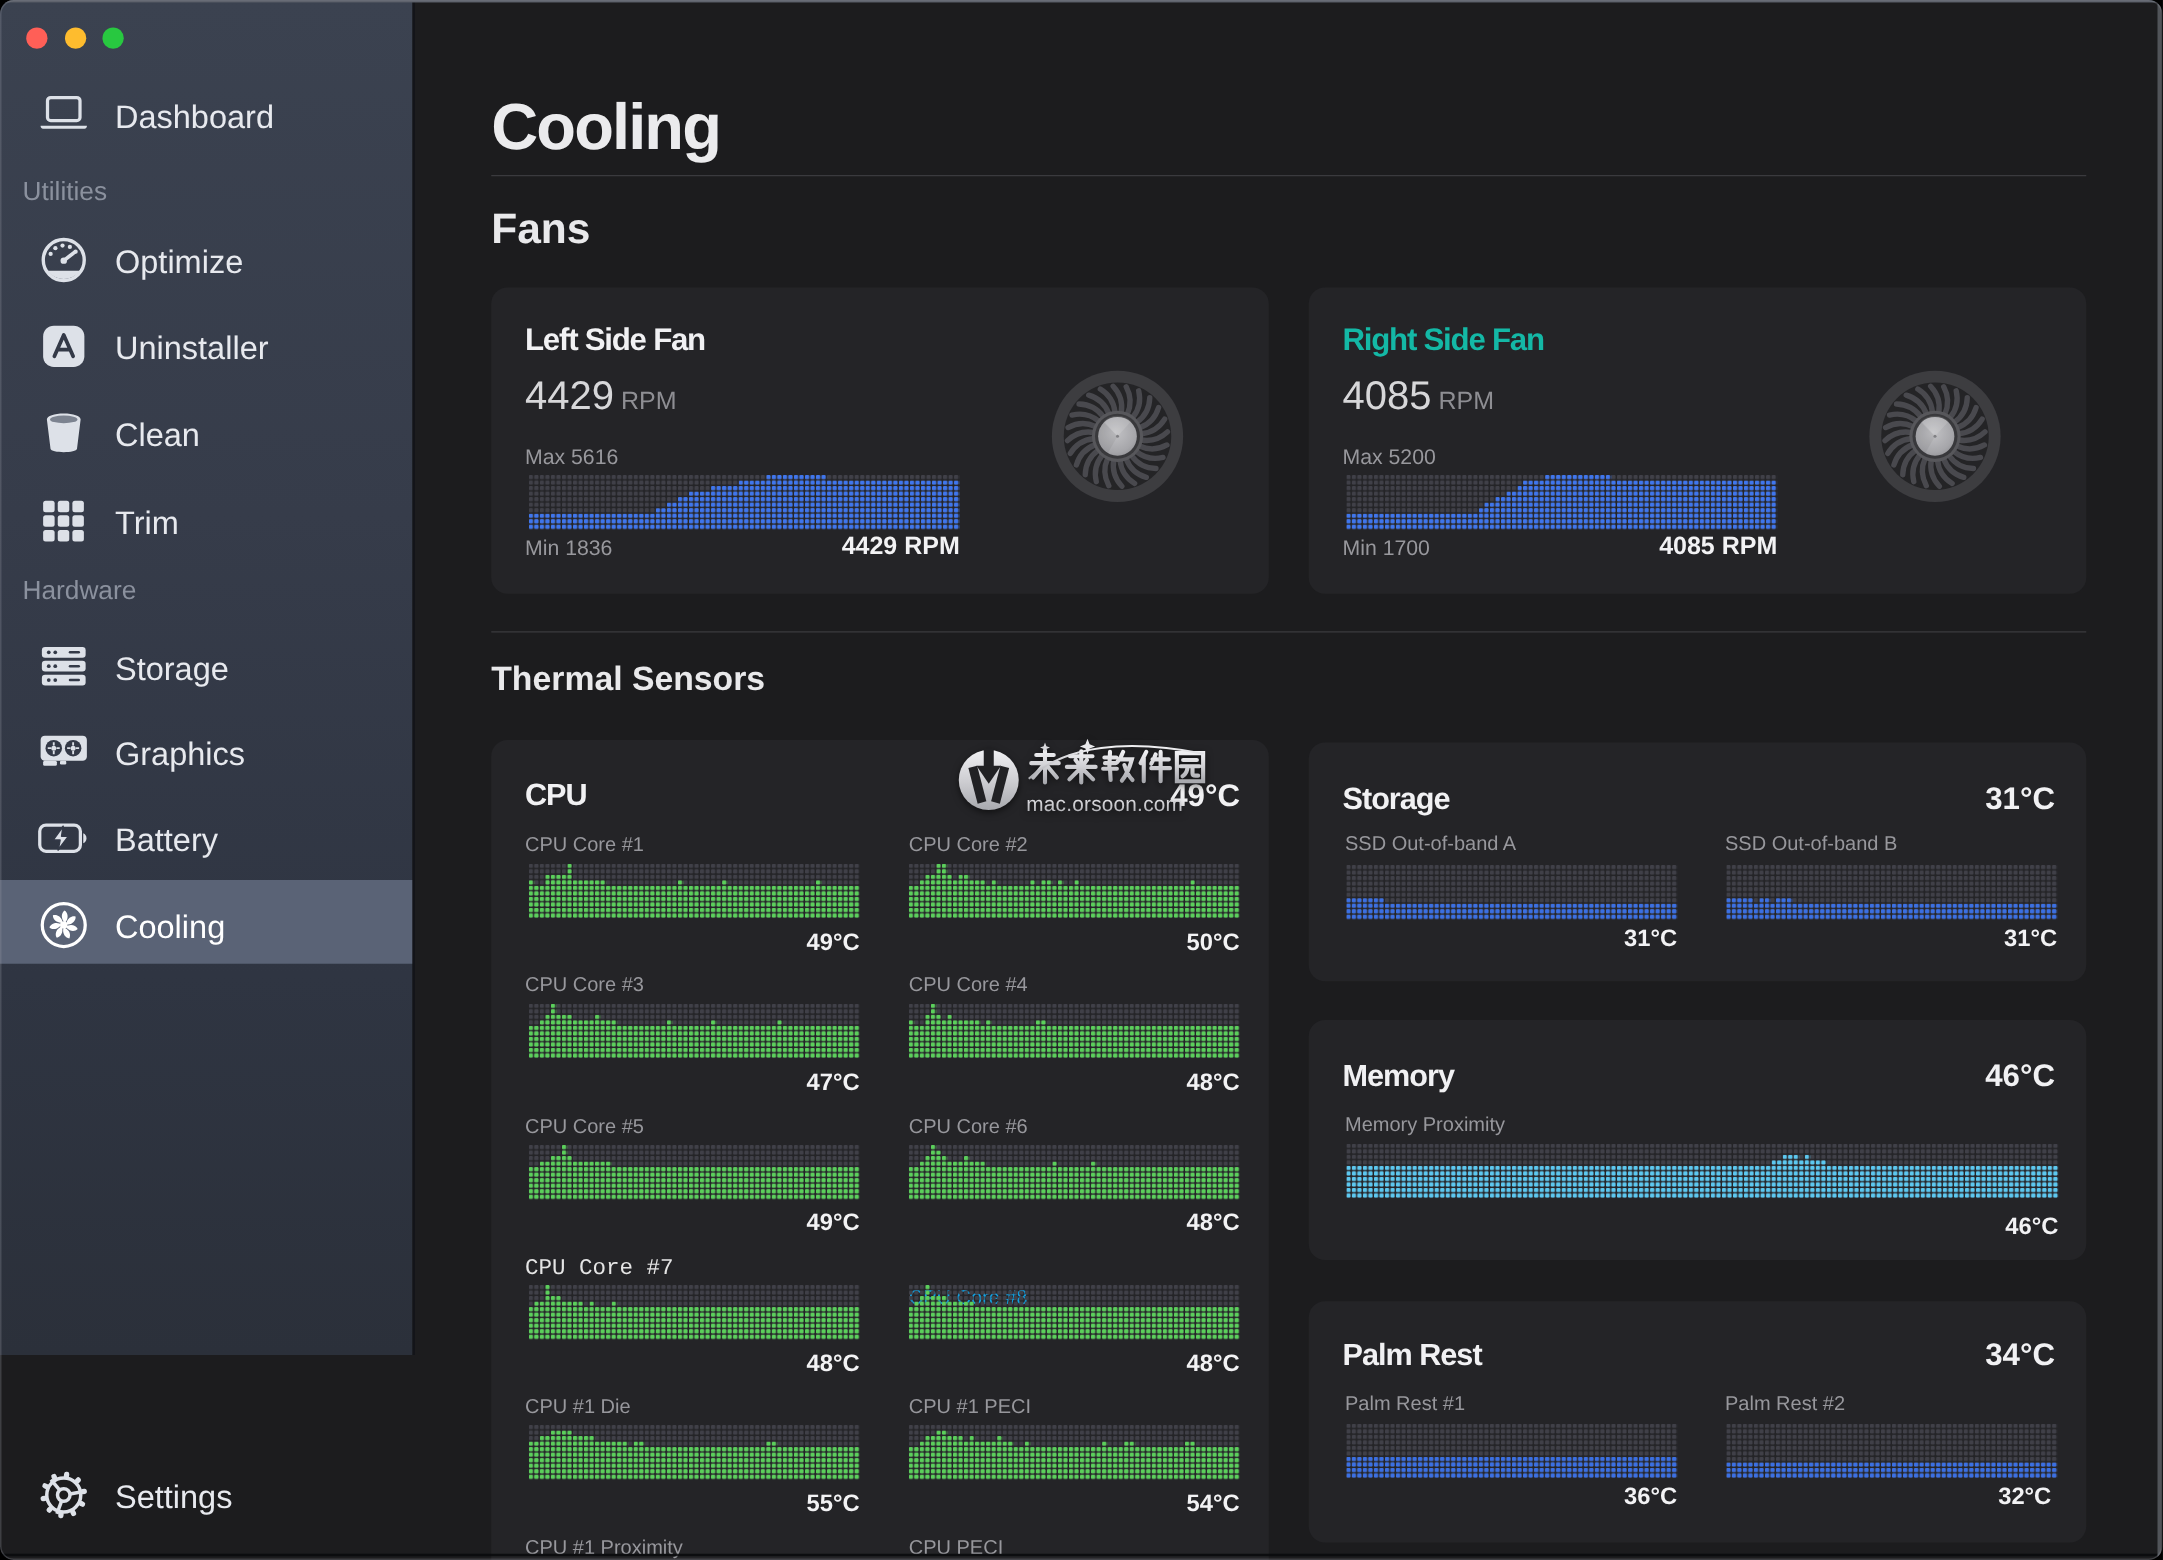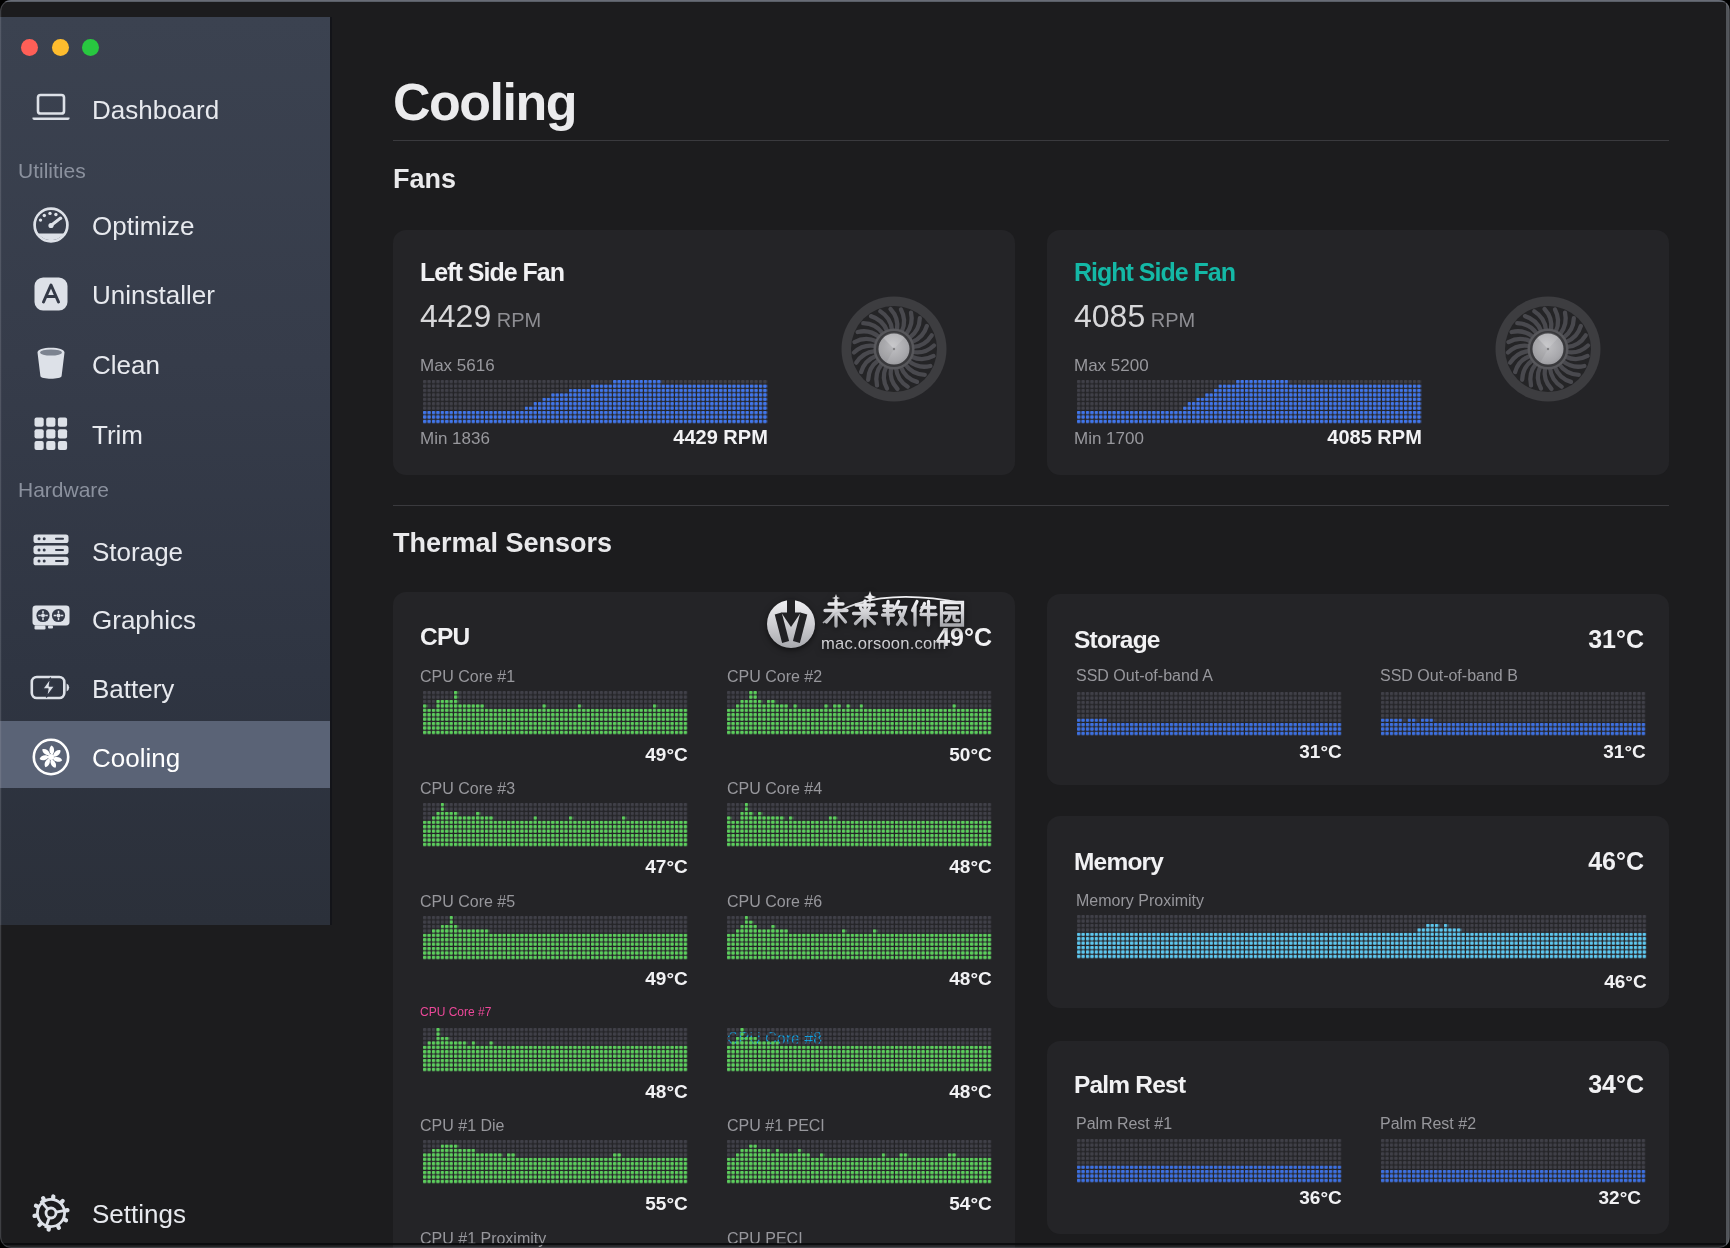--- a/index.html
+++ b/index.html
@@ -1,20 +1,20 @@
 <!DOCTYPE html>
 <html><head><meta charset="utf-8"><style>
 
 *{margin:0;padding:0;box-sizing:border-box}
 html,body{width:1730px;height:1248px;background:#000;overflow:hidden}
 body{font-family:"Liberation Sans",sans-serif;-webkit-font-smoothing:antialiased}
 .abs{position:absolute}
 #win{position:absolute;left:0;top:0;width:1730px;height:1248px;background:#1c1c1e;border-radius:11px;overflow:hidden}
 #win::after{content:"";position:absolute;inset:0;border-radius:11px;box-shadow:inset 0 0 0 1.2px rgba(150,155,165,0.28);pointer-events:none;z-index:99}
-#sidebar{position:absolute;left:0;top:17px;width:330px;height:908px;background:linear-gradient(180deg,#3b4250 0%,#363c4a 38%,#2f3542 72%,#2b303a 100%)}
+#sidebar{position:absolute;left:0;top:0;width:330px;height:1084px;background:linear-gradient(180deg,#3b4250 0%,#363c4a 38%,#2f3542 72%,#2b303a 100%)}
 #sidebar::after{content:"";position:absolute;right:-2px;top:0;width:2px;height:100%;background:#131419}
 .card{position:absolute;background:#242427;border-radius:13px}
 .tl{position:absolute;width:17px;height:17px;border-radius:50%;top:21.5px}
 .sbtxt{position:absolute;font-size:26px;font-weight:500;color:#e7e9ee;line-height:1;white-space:nowrap;left:92px}
 .sblab{position:absolute;font-size:21px;font-weight:400;color:#8b919e;line-height:1;white-space:nowrap;left:18px}
 
 </style></head><body>
 <div id="win">
 <svg width="0" height="0" style="position:absolute">
       <defs>
@@ -150,21 +150,21 @@
         <circle cx="21" cy="21" r="13.6" fill="none" stroke="#dde1e8" stroke-width="2.8"></circle>
         <circle cx="21" cy="21" r="5" fill="none" stroke="#dde1e8" stroke-width="2.8"></circle>
         <path transform="rotate(80 21 21)" d="M21 16 V5" stroke="#dde1e8" stroke-width="2.8"></path>
         <path transform="rotate(200 21 21)" d="M21 16 V5" stroke="#dde1e8" stroke-width="2.8"></path>
         <path transform="rotate(320 21 21)" d="M21 16 V5" stroke="#dde1e8" stroke-width="2.8"></path>
       </svg>
 <div class="sbtxt" style="top:1184px;color:#e7e9ee">Settings</div>
 </div>
 <div class="abs" style="left:393px;top:75.8px;font-size:52px;font-weight:600;color:#ebebed;line-height:1;white-space:nowrap;letter-spacing:-1.5px">Cooling</div>
 <div class="abs" style="left:393px;top:140px;width:1276px;height:1px;background:#3a3a3e"></div>
-<div class="abs" style="left:393px;top:166.1px;font-size:27px;font-weight:600;color:#e9e9eb;line-height:1;white-space:nowrap;">Fans</div>
+<div class="abs" style="left:393px;top:166.1px;font-size:34px;font-weight:600;color:#e9e9eb;line-height:1;white-space:nowrap;">Fans</div>
 <div class="card" style="left:393px;top:230px;width:622px;height:245px"></div>
 <div class="abs" style="left:420px;top:260.2px;font-size:25px;font-weight:700;color:#f1f1f3;line-height:1;white-space:nowrap;letter-spacing:-1px">Left Side Fan</div>
 <div class="abs" style="left:420px;top:299.5px;font-size:32px;font-weight:500;color:#d7d7d9;line-height:1;white-space:nowrap;">4429<span style="font-size:20px;color:#8e8e93;font-weight:400">&nbsp;RPM</span></div>
 <div class="abs" style="left:420px;top:356.8px;font-size:17px;font-weight:400;color:#98989d;line-height:1;white-space:nowrap;">Max 5616</div>
 <svg class="abs" style="left:423px;top:380px" width="344.8" height="44.2" viewBox="0 0 344.8 44.2">
       <rect x="0" y="0" width="344.8" height="44.2" fill="url(#pdim)"></rect>
       <path d="M0.00,30.94h101.66v13.26h-101.66zM101.66,26.52h8.84v17.68h-8.84zM110.50,22.10h8.84v22.10h-8.84zM119.34,17.68h8.84v26.52h-8.84zM128.18,13.26h17.68v30.94h-17.68zM145.86,8.84h22.10v35.36h-22.10zM167.96,4.42h22.10v39.78h-22.10zM190.06,0.00h48.62v44.20h-48.62zM238.68,4.42h106.08v39.78h-106.08z" fill="url(#pblue)"></path>
     </svg>
 <div class="abs" style="left:420px;top:429.7px;font-size:17px;font-weight:400;color:#98989d;line-height:1;white-space:nowrap;">Min 1836</div>
 <div class="abs" style="right:962.2px;top:427.3px;font-size:20px;font-weight:700;color:#f2f2f4;line-height:1;white-space:nowrap;">4429 RPM</div>
@@ -280,21 +280,21 @@
 <svg class="abs" style="left:422.5px;top:915.6px" width="265.2" height="44.2" viewBox="0 0 265.2 44.2">
       <rect x="0" y="0" width="265.2" height="44.2" fill="url(#pdim)"></rect>
       <path d="M0.00,17.68h8.84v26.52h-8.84zM8.84,13.26h8.84v30.94h-8.84zM17.68,8.84h8.84v35.36h-8.84zM26.52,0.00h4.42v44.20h-4.42zM30.94,8.84h4.42v35.36h-4.42zM35.36,13.26h30.94v30.94h-30.94zM66.30,17.68h198.90v26.52h-198.90z" fill="url(#pgreen)"></path>
     </svg>
 <svg class="abs" style="left:726.5px;top:915.6px" width="265.2" height="44.2" viewBox="0 0 265.2 44.2">
       <rect x="0" y="0" width="265.2" height="44.2" fill="url(#pdim)"></rect>
       <path d="M0.00,17.68h8.84v26.52h-8.84zM8.84,13.26h4.42v30.94h-4.42zM13.26,8.84h4.42v35.36h-4.42zM17.68,0.00h4.42v44.20h-4.42zM22.10,4.42h4.42v39.78h-4.42zM26.52,8.84h4.42v35.36h-4.42zM30.94,13.26h13.26v30.94h-13.26zM44.20,8.84h4.42v35.36h-4.42zM48.62,13.26h13.26v30.94h-13.26zM61.88,17.68h53.04v26.52h-53.04zM114.92,13.26h4.42v30.94h-4.42zM119.34,17.68h26.52v26.52h-26.52zM145.86,13.26h4.42v30.94h-4.42zM150.28,17.68h114.92v26.52h-114.92z" fill="url(#pgreen)"></path>
     </svg>
 <div class="abs" style="right:1042.3px;top:969.2px;font-size:19px;font-weight:700;color:#f2f2f4;line-height:1;white-space:nowrap;">49°C</div>
 <div class="abs" style="right:738.3px;top:969.2px;font-size:19px;font-weight:700;color:#f2f2f4;line-height:1;white-space:nowrap;">48°C</div>
-<div class="abs" style="left:420px;top:1005.9px;font-size:12px;font-weight:400;color:#ec4899;line-height:1;white-space:nowrap;">CPU Core #7</div>
+<div class="abs" style="left:420px;top:1005.9px;font-size:18px;font-weight:400;color:#e5e5e5;line-height:1;white-space:nowrap;font-family:Liberation Mono, monospace;">CPU Core #7</div>
 <div class="abs" style="left:727px;top:1005.9px;font-size:16px;font-weight:400;color:#0ea5e9;line-height:1;white-space:nowrap;margin-top:25px;">CPU Core #8</div>
 <svg class="abs" style="left:422.5px;top:1027.9px" width="265.2" height="44.2" viewBox="0 0 265.2 44.2">
       <rect x="0" y="0" width="265.2" height="44.2" fill="url(#pdim)"></rect>
       <path d="M0.00,17.68h4.42v26.52h-4.42zM4.42,13.26h8.84v30.94h-8.84zM13.26,0.00h4.42v44.20h-4.42zM17.68,8.84h8.84v35.36h-8.84zM26.52,13.26h17.68v30.94h-17.68zM44.20,17.68h4.42v26.52h-4.42zM48.62,13.26h4.42v30.94h-4.42zM53.04,17.68h13.26v26.52h-13.26zM66.30,13.26h4.42v30.94h-4.42zM70.72,17.68h194.48v26.52h-194.48z" fill="url(#pgreen)"></path>
     </svg>
 <svg class="abs" style="left:726.5px;top:1027.9px" width="265.2" height="44.2" viewBox="0 0 265.2 44.2">
       <rect x="0" y="0" width="265.2" height="44.2" fill="url(#pdim)"></rect>
       <path d="M0.00,17.68h4.42v26.52h-4.42zM4.42,13.26h4.42v30.94h-4.42zM8.84,8.84h4.42v35.36h-4.42zM13.26,0.00h4.42v44.20h-4.42zM17.68,8.84h13.26v35.36h-13.26zM30.94,13.26h22.10v30.94h-22.10zM53.04,17.68h212.16v26.52h-212.16z" fill="url(#pgreen)"></path>
     </svg>
 <div class="abs" style="right:1042.3px;top:1081.5px;font-size:19px;font-weight:700;color:#f2f2f4;line-height:1;white-space:nowrap;">48°C</div>

